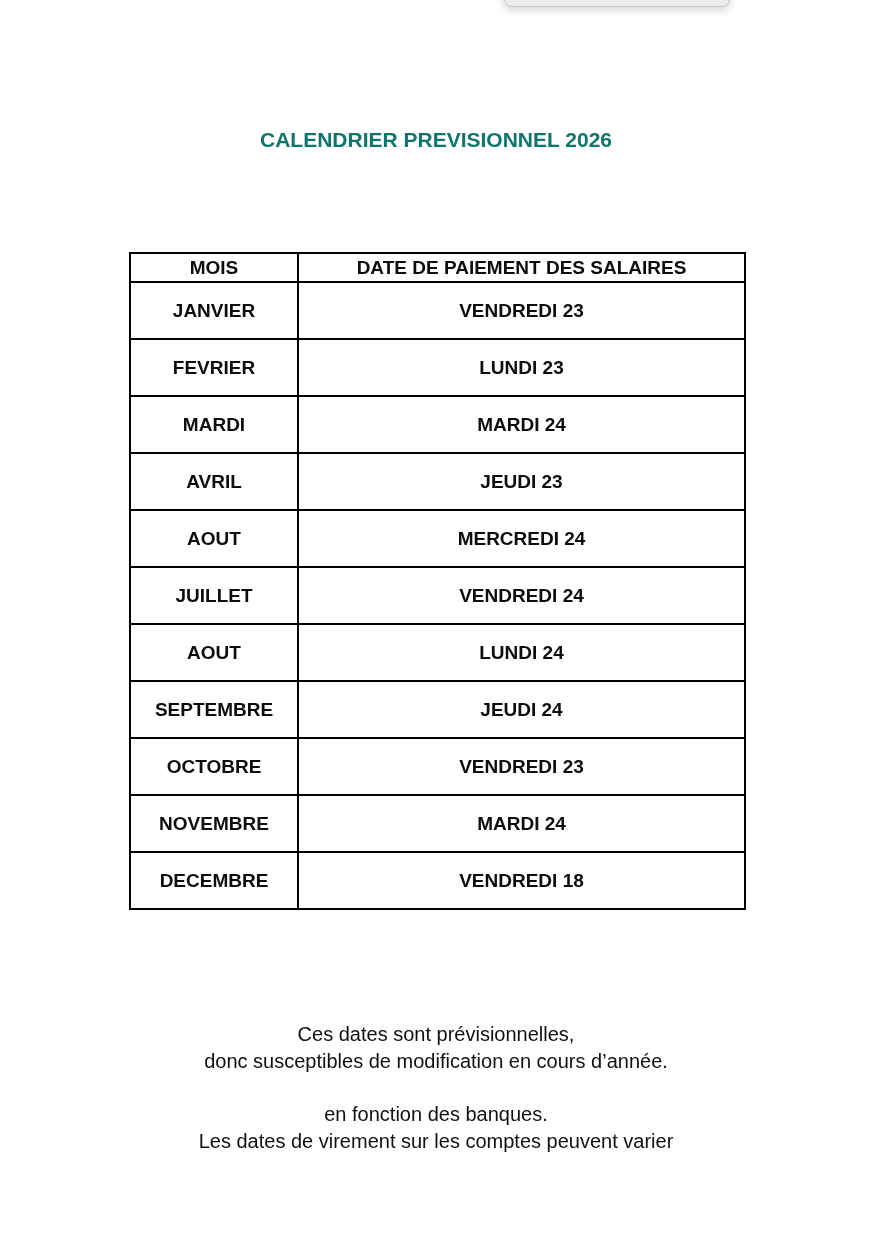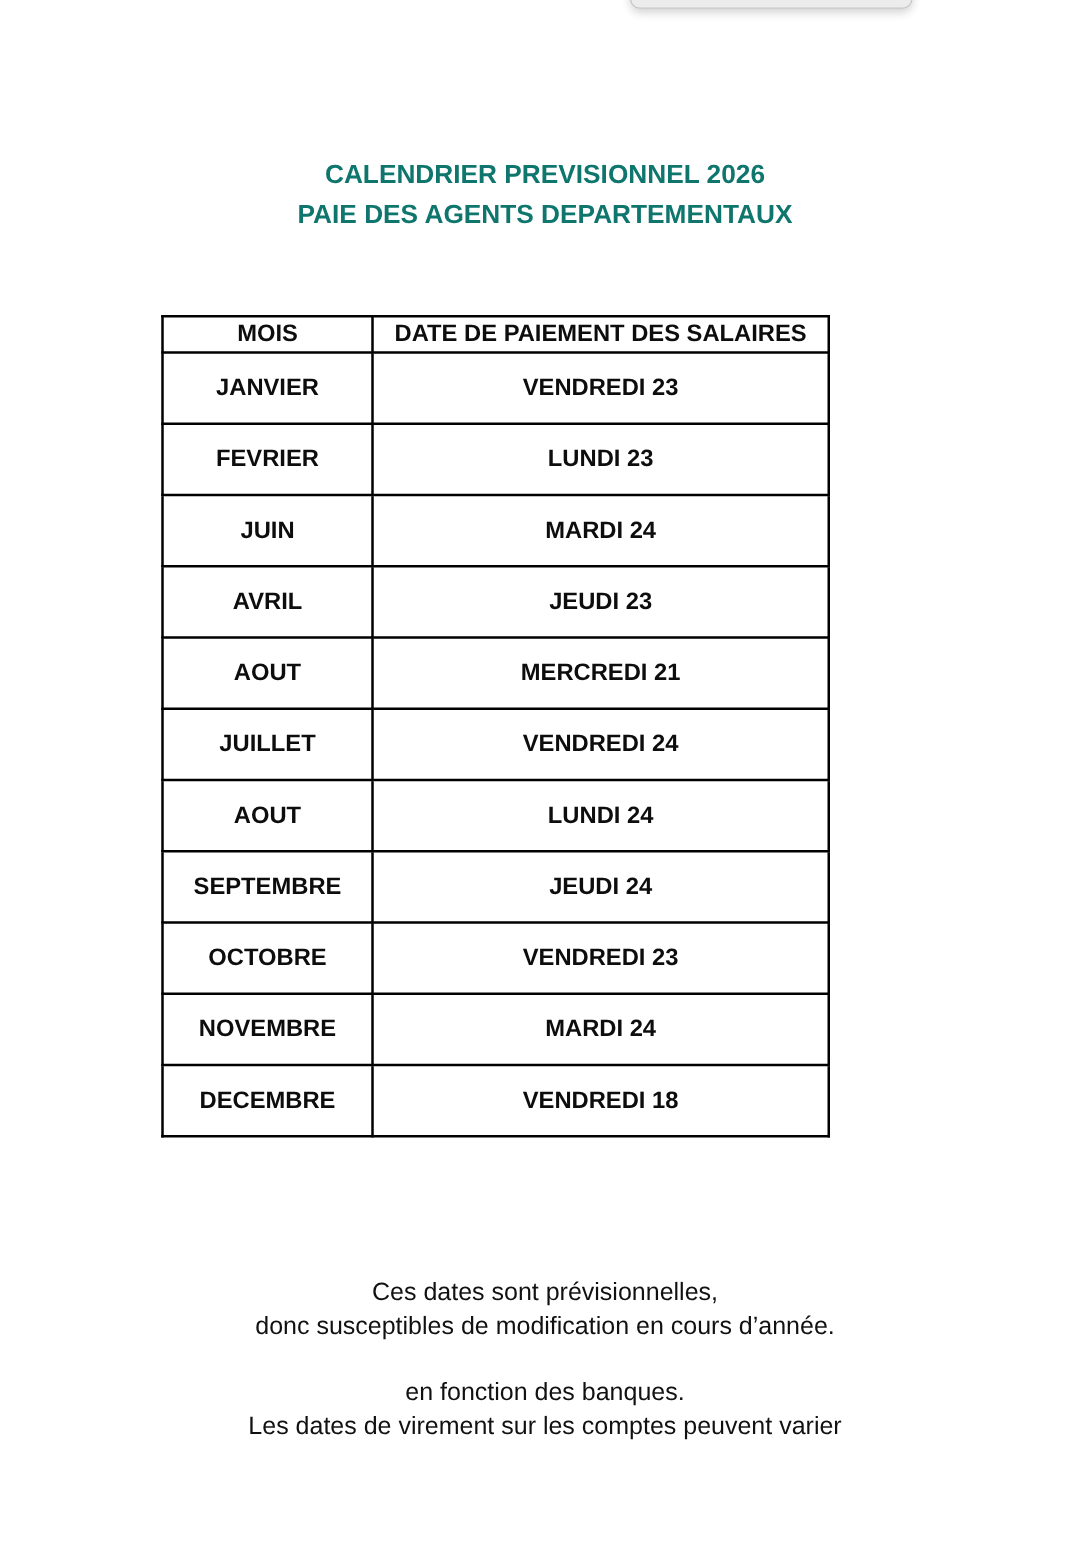--- a/index.html
+++ b/index.html
@@ -34,21 +34,21 @@
     text-align: center;
     font-weight: bold;
     font-size: 21px;
     line-height: 32px;
     color: #0f766e;
   }
   table.calendar {
     position: absolute;
     left: 129px;
     top: 252px;
-    width: 535px;
+    width: 617px;
     border-collapse: collapse;
     table-layout: fixed;
   }
   table.calendar th,
   table.calendar td {
     border: 2px solid #000000;
     text-align: center;
     vertical-align: middle;
     font-weight: bold;
     font-size: 19px;
@@ -75,21 +75,20 @@
 </style>
 </head>
 <body>
 
 <div>
 
   <div class="overlay-pill"></div>
 
   <div class="doc-title">
     <div>CALENDRIER PREVISIONNEL 2026</div>
-    <div>PAIE DES AGENTS DEPARTEMENTAUX</div>
   </div>
 
   <table class="calendar">
     <colgroup>
       <col style="width:168px">
       <col>
     </colgroup>
     <thead>
       <tr>
         <th>MOIS</th>
@@ -99,30 +98,30 @@
     <tbody>
       <tr>
         <td>JANVIER</td>
         <td>VENDREDI 23</td>
       </tr>
       <tr>
         <td>FEVRIER</td>
         <td>LUNDI 23</td>
       </tr>
       <tr>
-        <td>JUIN</td>
+        <td>MARDI</td>
         <td>MARDI 24</td>
       </tr>
       <tr>
         <td>AVRIL</td>
         <td>JEUDI 23</td>
       </tr>
       <tr>
         <td>AOUT</td>
-        <td>MERCREDI 21</td>
+        <td>MERCREDI 24</td>
       </tr>
       <tr>
         <td>JUILLET</td>
         <td>VENDREDI 24</td>
       </tr>
       <tr>
         <td>AOUT</td>
         <td>LUNDI 24</td>
       </tr>
       <tr>

